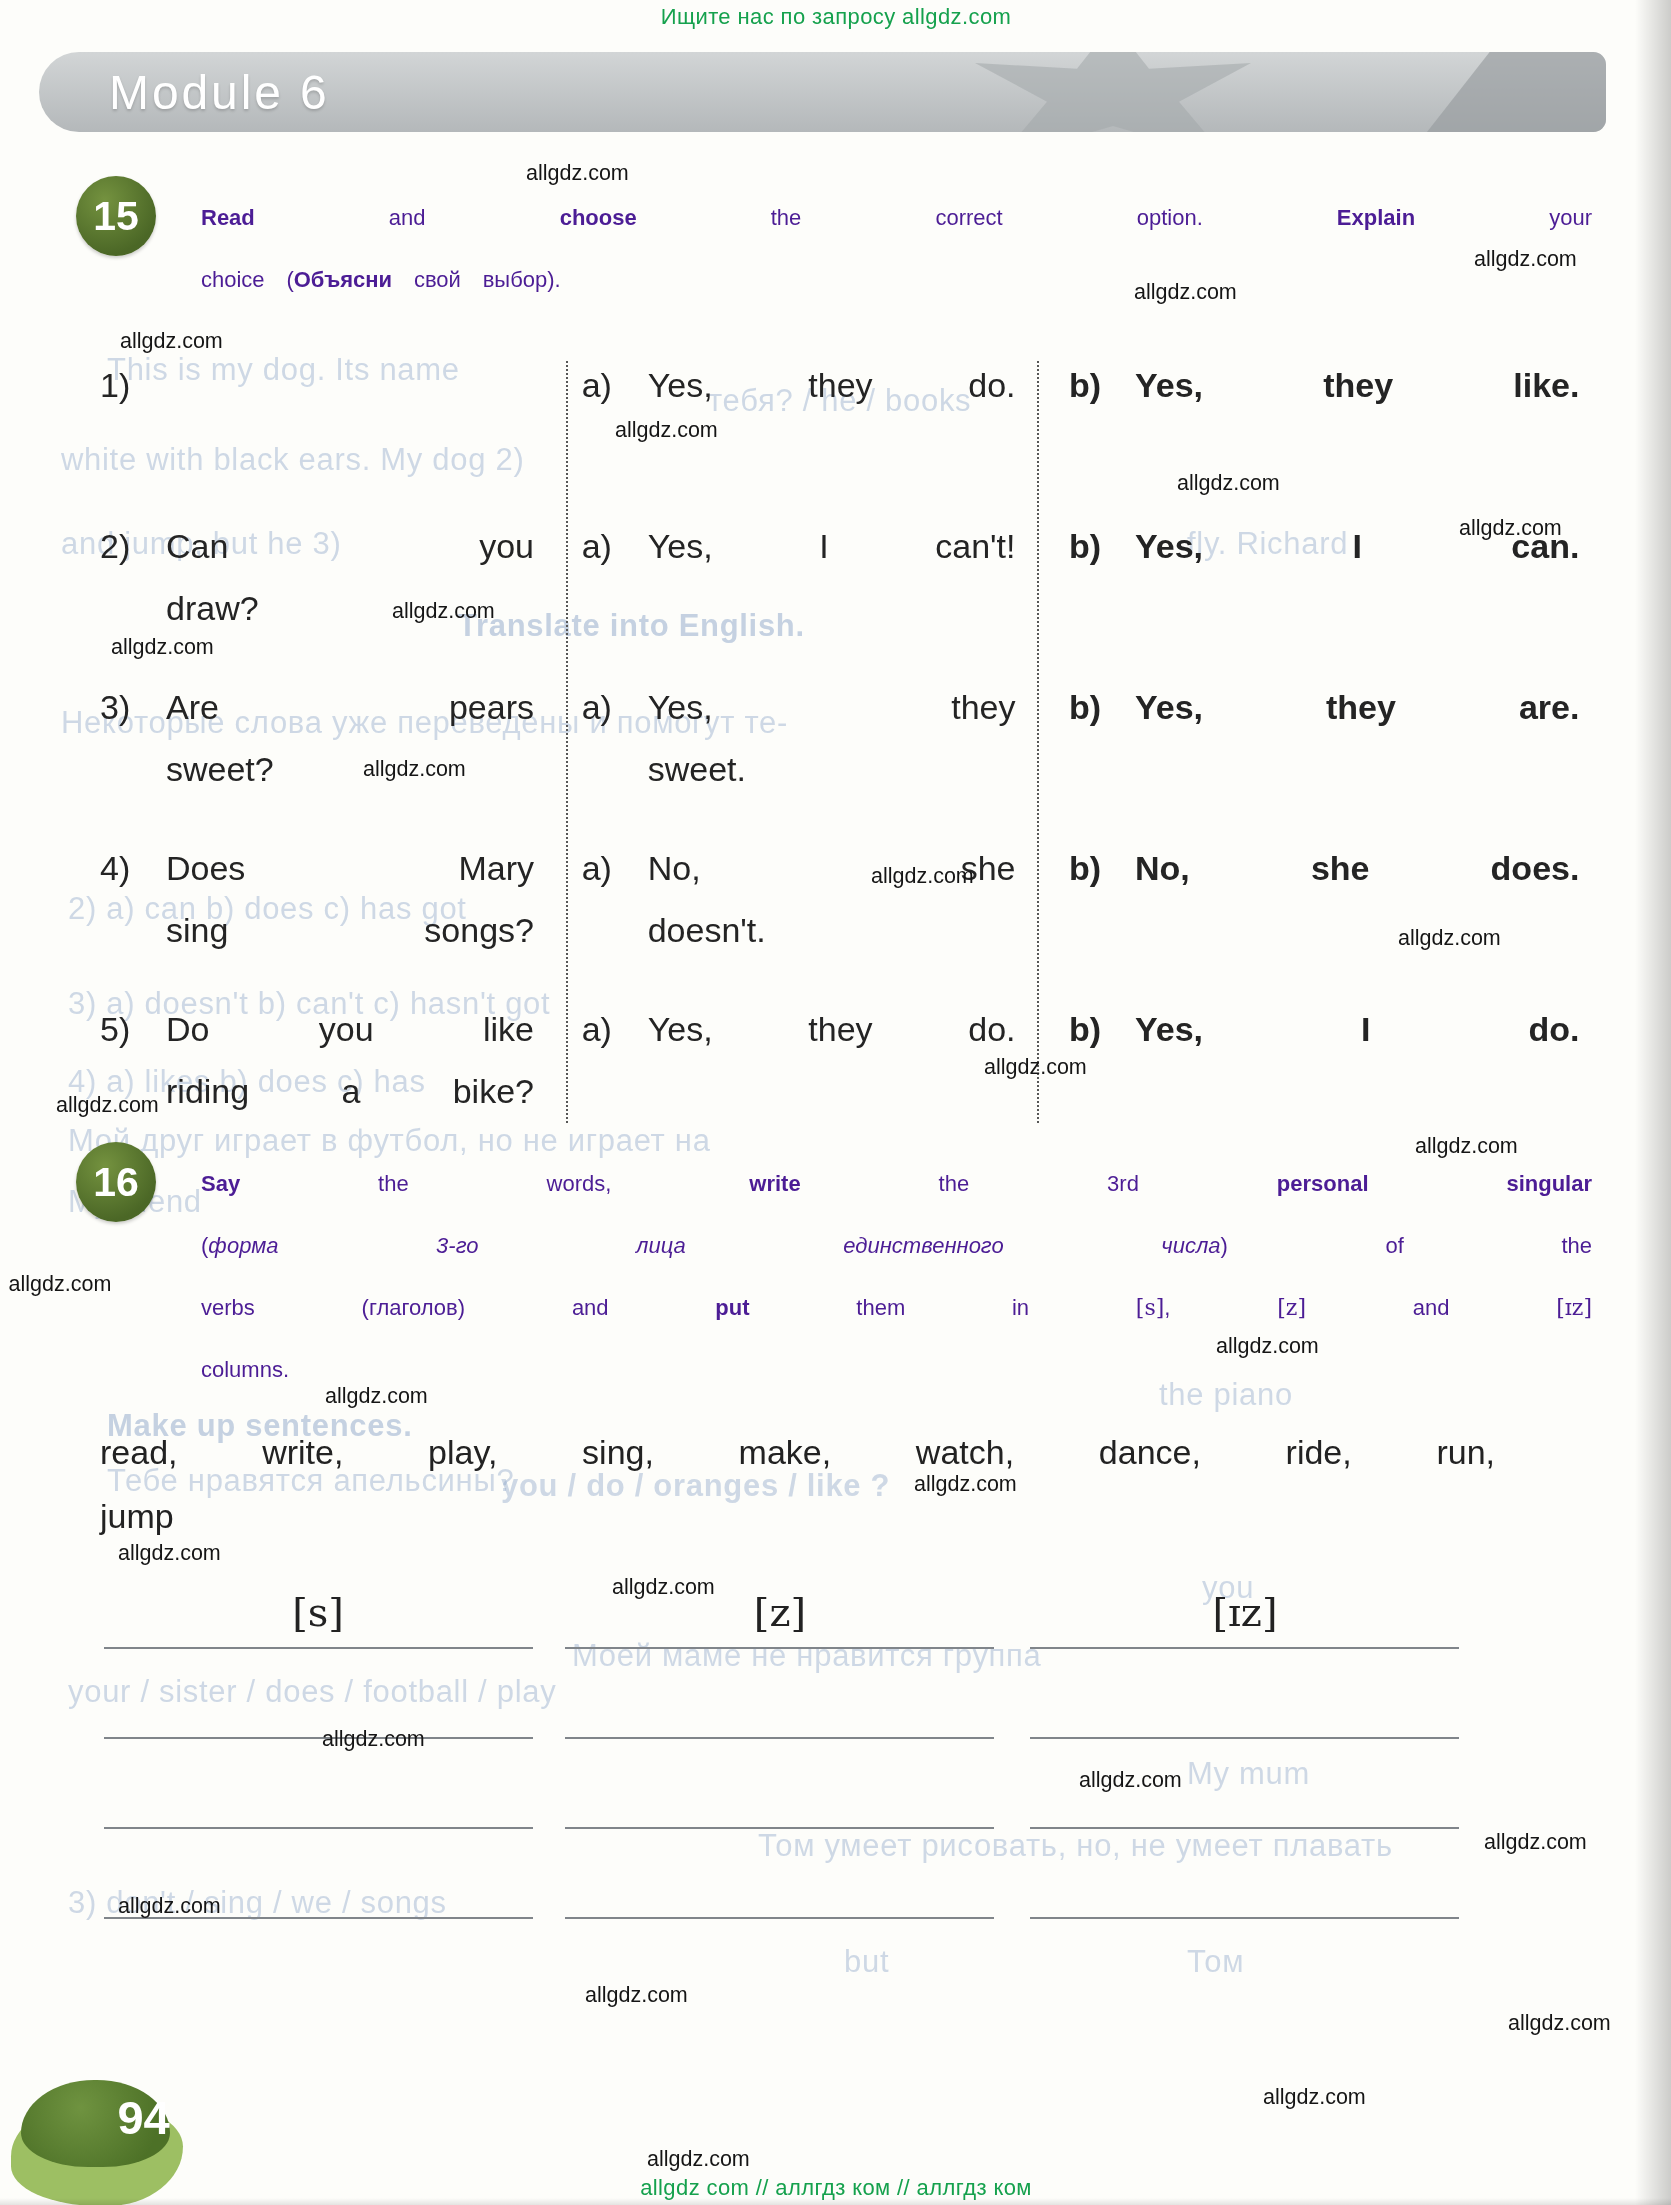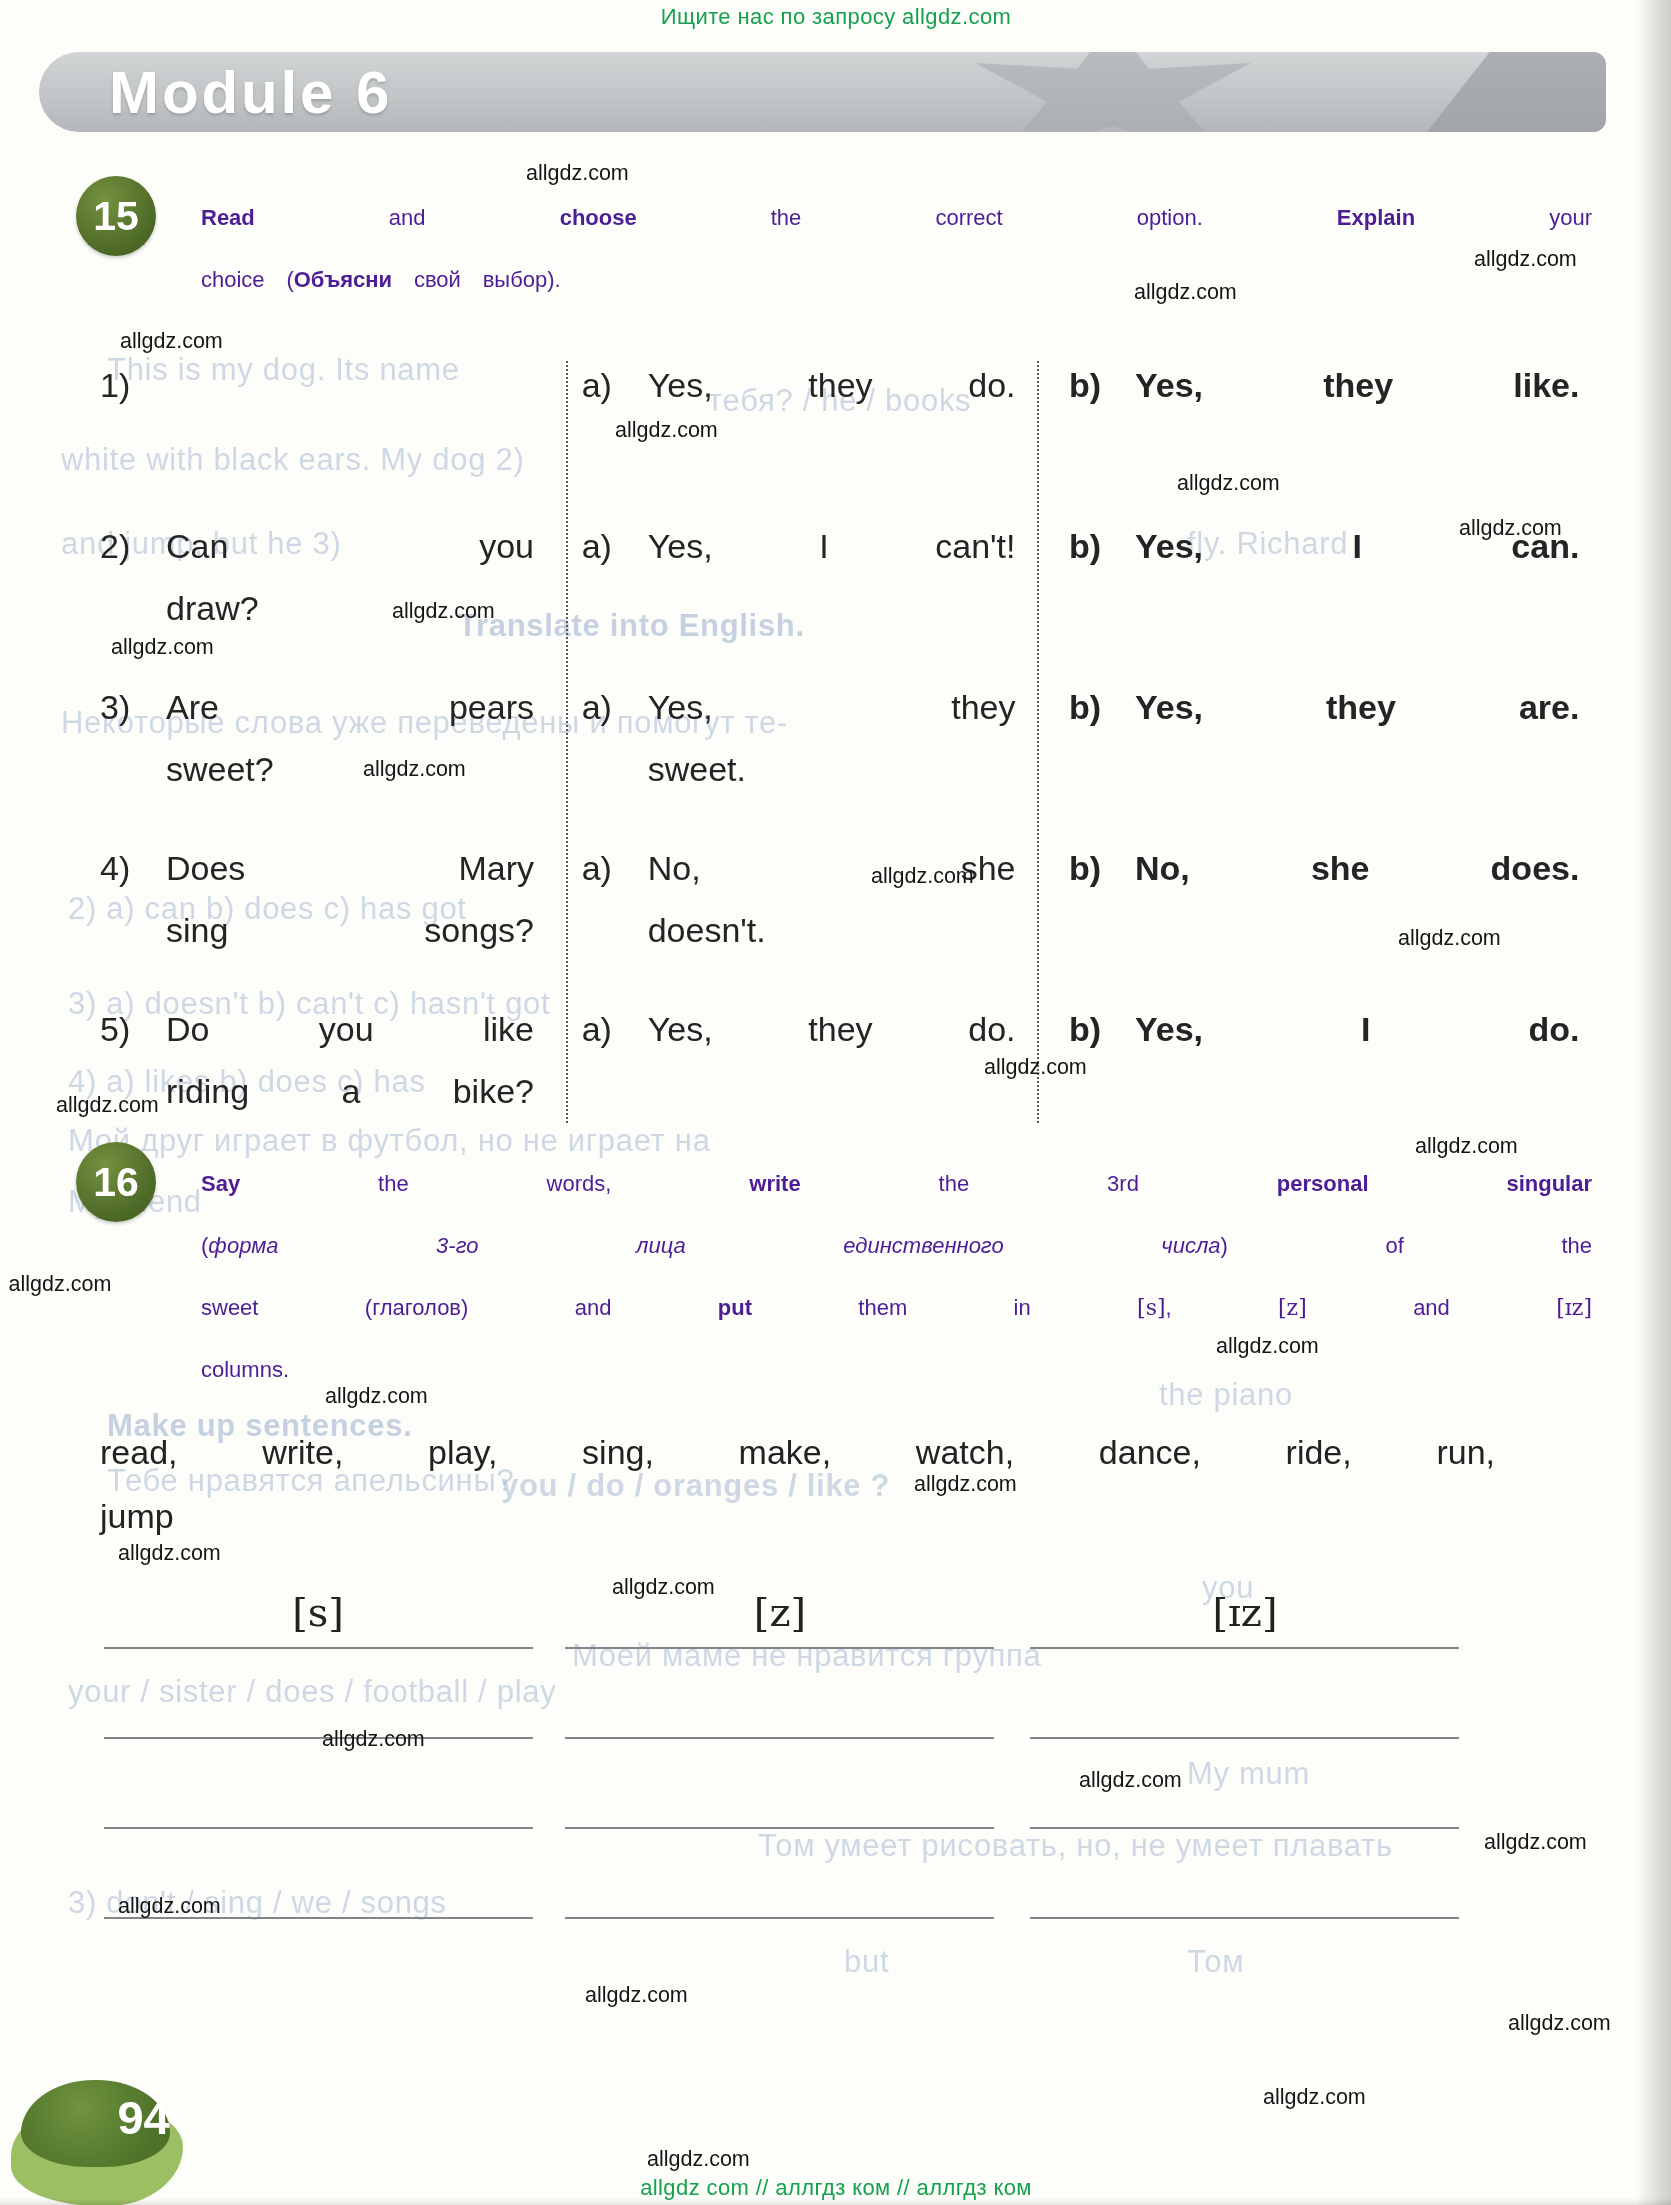--- a/index.html
+++ b/index.html
@@ -27,21 +27,21 @@
 
   
   .header-bar{position:absolute;left:39px;top:52px;width:1567px;height:80px;
     border-radius:41px 13px 13px 41px;overflow:hidden;
     background:linear-gradient(to bottom,#d2d5d6,#b4b8ba);}
   .header-deco1{position:absolute;right:343px;top:-29px;width:300px;height:143px;background:#a3a8aa;opacity:.55;
     clip-path:polygon(50% 0,62% 32%,96% 28%,72% 55%,88% 95%,50% 72%,12% 95%,28% 55%,4% 28%,38% 32%);}
   .header-deco2{position:absolute;right:0;top:0;width:179px;height:100%;background:#969b9e;opacity:.65;
     clip-path:polygon(35% 0,100% 0,100% 100%,0 100%);}
   .header-title{position:absolute;left:70px;top:50%;transform:translateY(-50%);
-    color:#fff;font-size:60px;font-weight:bold;letter-spacing:2.9px;
+    color:#fff;font-size:48px;font-weight:normal;letter-spacing:2.9px;
     text-shadow:0 2.1px 2.9px rgba(0,0,0,.18);text-align:right;}
 
   
   .badge{position:absolute;width:80px;height:80px;border-radius:50%;
     background:radial-gradient(circle at 36% 30%,#74923f,#4b6726 72%);
     color:#fff;font-size:41px;font-weight:bold;
     display:flex;align-items:center;justify-content:center;
     box-shadow:0 2.1px 3.6px rgba(0,0,0,.2);}
   #badge15{left:76px;top:176px;}
   #badge16{left:76px;top:1142px;}
@@ -225,21 +225,21 @@
     <div class="cell b">
       <span class="lbl">b)</span>
       <div class="txt">Yes, I do.</div>
     </div>
   </div>
 
   <div class="badge" id="badge16">16</div>
   <div class="instr" id="instr16">
     <div class="jline"><span class="b">Say</span><span> the words, </span><span class="b">write</span><span> the 3rd </span><span class="b">personal singular</span></div>
     <div class="jline"><span>(</span><span class="i">форма 3-го лица единственного числа</span><span>) of the</span></div>
-    <div class="jline"><span>sweet (глаголов) and </span><span class="b">put</span><span> them in </span><span class="serif">[s]</span><span>, </span><span class="serif">[z]</span><span> and </span><span class="serif">[ɪz]</span></div>
+    <div class="jline"><span>verbs (глаголов) and </span><span class="b">put</span><span> them in </span><span class="serif">[s]</span><span>, </span><span class="serif">[z]</span><span> and </span><span class="serif">[ɪz]</span></div>
     <div class="jlast"><span>columns.</span></div>
   </div>
 
   <div id="words">read, write, play, sing, make, watch, dance, ride, run,
 jump</div>
 
   <div class="col-head" id="head-s">[s]</div>
   <div class="col-head" id="head-z">[z]</div>
   <div class="col-head" id="head-iz">[ɪz]</div>
 

